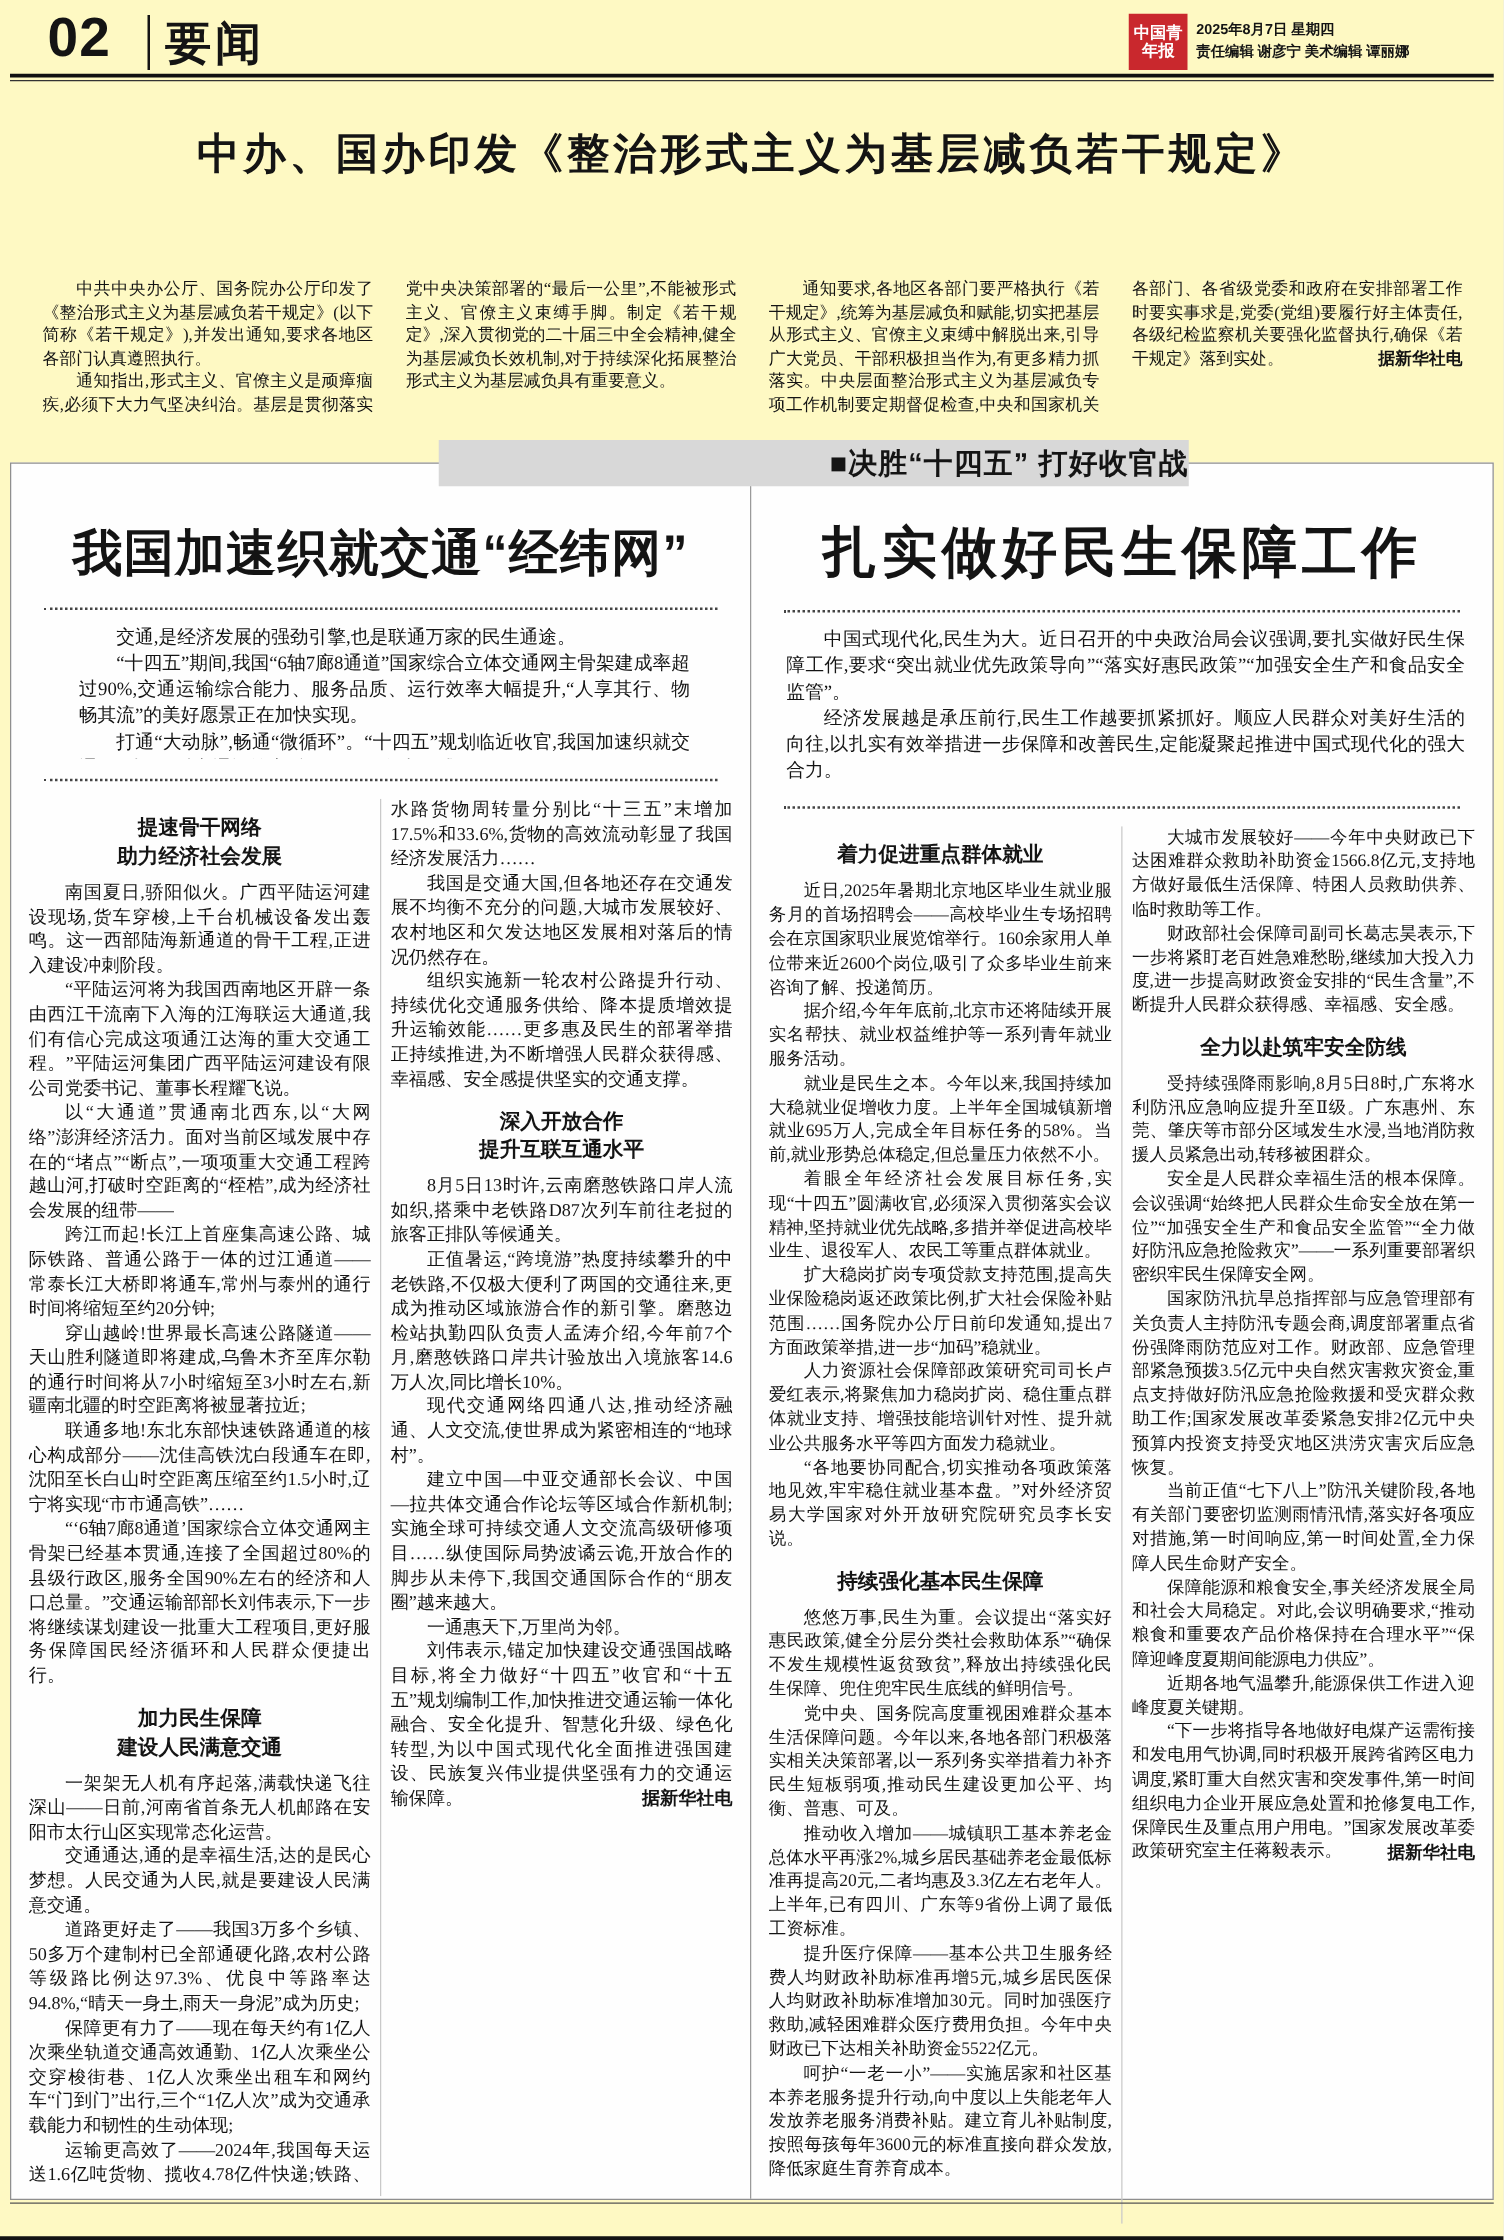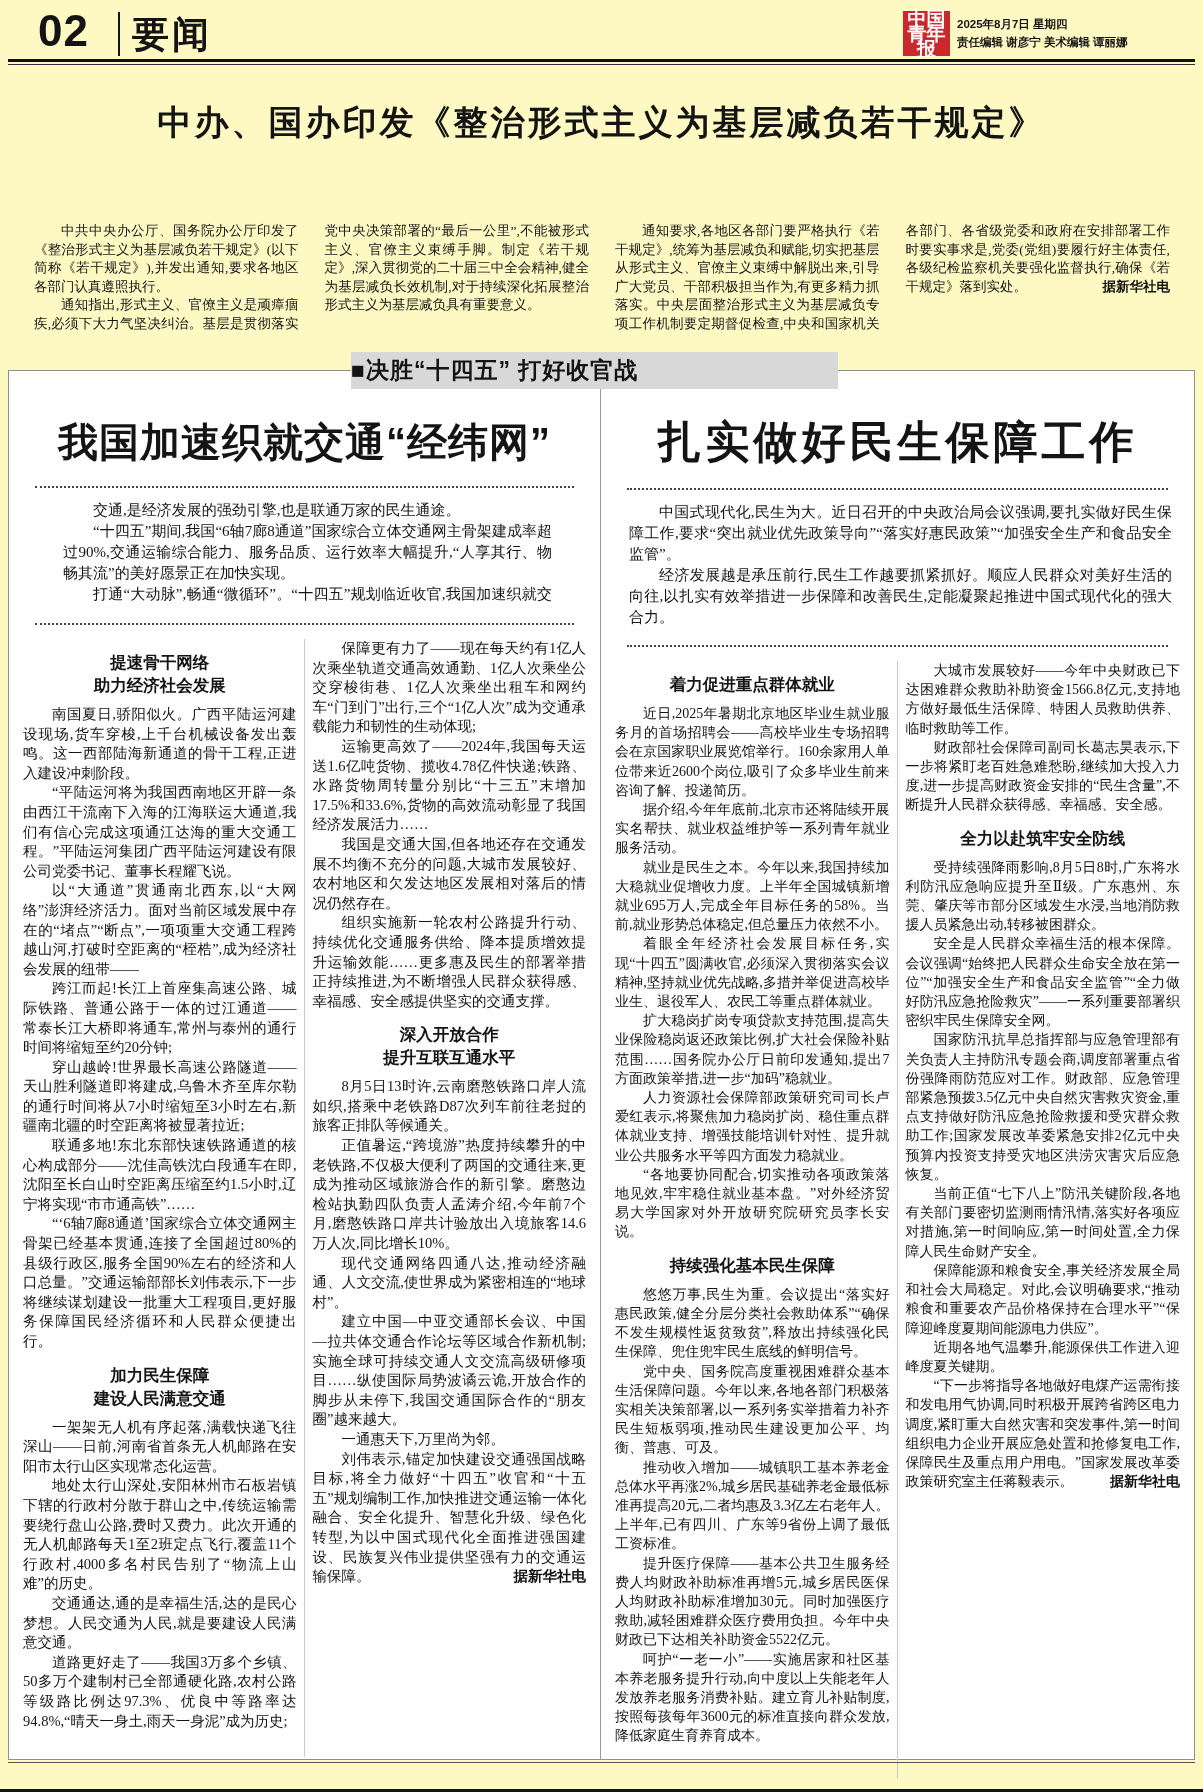--- a/index.html
+++ b/index.html
@@ -7,42 +7,42 @@
         font-family:"Liberation Serif","DejaVu Serif",serif;overflow:hidden;margin:0 auto;}
 
   
   .hdr{position:absolute;top:10px;left:0;width:100%;height:48px;}
   .pageno{position:absolute;left:38px;top:-4px;font-family:"Liberation Sans",sans-serif;
           font-size:44px;font-weight:bold;letter-spacing:1px;}
   .hdr-vbar{position:absolute;left:118px;top:2px;width:2px;height:44px;background:#141414;}
   .section-title{position:absolute;left:132px;top:0px;font-family:"Liberation Sans",sans-serif;
           font-size:37px;font-weight:bold;letter-spacing:3px;}
   .logo{position:absolute;left:903px;top:1px;width:47px;height:45px;background:#c9282d;
-        color:#fff;font-family:"DejaVu Sans",sans-serif;font-weight:bold;font-size:19px;
+        color:#fff;font-family:"DejaVu Sans",sans-serif;font-weight:bold;font-size:13px;
         line-height:15px;text-align:center;display:flex;align-items:center;justify-content:center;}
   .hdr-meta{position:absolute;left:957px;top:5px;font-family:"Liberation Sans",sans-serif;
         font-size:11.5px;font-weight:bold;line-height:18px;white-space:nowrap;}
   .rule-thick{position:absolute;top:59px;left:8px;right:8px;border-top:3px solid #111;}
   .rule-thin{position:absolute;top:64px;left:8px;right:8px;border-top:1px solid #333;}
 
   
   .kicker{position:absolute;top:72px;left:0;width:100%;text-align:center;
           font-family:"Liberation Sans",sans-serif;font-weight:bold;font-size:34px;letter-spacing:3px;}
   .main-headline{position:absolute;top:112px;left:0;width:100%;text-align:center;
           font-family:"DejaVu Sans","Liberation Sans",sans-serif;font-weight:900;font-size:59px;
           letter-spacing:8px;line-height:66px;}
   .top-body{position:absolute;top:222px;left:34px;width:1136px;height:118px;
           column-count:4;column-gap:26px;column-fill:auto;overflow:hidden;
           font-size:13.5px;line-height:18.6px;text-align:justify;}
   .top-body p{margin:0;text-indent:2em;}
   .byline{float:right;font-weight:bold;font-family:"Liberation Sans",sans-serif;}
 
   
-  .banner{position:absolute;top:352px;left:351px;width:487px;height:37px;background:#d8d8d8;
-          text-align:left;font-family:"Liberation Sans",sans-serif;font-weight:bold;
+  .banner{position:absolute;top:352px;left:351px;width:600px;height:37px;background:#d8d8d8;
+          text-align:right;font-family:"Liberation Sans",sans-serif;font-weight:bold;
           font-size:23px;line-height:37px;z-index:2;letter-spacing:1px;}
 
   
   .main-box{position:absolute;top:370px;left:8px;width:1187px;height:1390px;
           border:1px solid #8f8f8f;box-sizing:border-box;background:#fefefe;}
   .article{position:absolute;top:0;bottom:0;box-sizing:border-box;}
   .article.left{left:0;width:592px;border-right:1px solid #9a9a9a;}
   .article.right{left:592px;right:0;}
   .article h2{font-family:"Liberation Sans",sans-serif;font-weight:bold;text-align:center;margin:0;}
   .article.left h2{margin-top:44px;font-size:40px;letter-spacing:1px;}
@@ -112,21 +112,20 @@
           <p>南国夏日,骄阳似火。广西平陆运河建设现场,货车穿梭,上千台机械设备发出轰鸣。这一西部陆海新通道的骨干工程,正进入建设冲刺阶段。</p>
           <p>“平陆运河将为我国西南地区开辟一条由西江干流南下入海的江海联运大通道,我们有信心完成这项通江达海的重大交通工程。”平陆运河集团广西平陆运河建设有限公司党委书记、董事长程耀飞说。</p>
           <p>以“大通道”贯通南北西东,以“大网络”澎湃经济活力。面对当前区域发展中存在的“堵点”“断点”,一项项重大交通工程跨越山河,打破时空距离的“桎梏”,成为经济社会发展的纽带——</p>
           <p>跨江而起!长江上首座集高速公路、城际铁路、普通公路于一体的过江通道——常泰长江大桥即将通车,常州与泰州的通行时间将缩短至约20分钟;</p>
           <p>穿山越岭!世界最长高速公路隧道——天山胜利隧道即将建成,乌鲁木齐至库尔勒的通行时间将从7小时缩短至3小时左右,新疆南北疆的时空距离将被显著拉近;</p>
           <p>联通多地!东北东部快速铁路通道的核心构成部分——沈佳高铁沈白段通车在即,沈阳至长白山时空距离压缩至约1.5小时,辽宁将实现“市市通高铁”……</p>
           <p>“‘6轴7廊8通道’国家综合立体交通网主骨架已经基本贯通,连接了全国超过80%的县级行政区,服务全国90%左右的经济和人口总量。”交通运输部部长刘伟表示,下一步将继续谋划建设一批重大工程项目,更好服务保障国民经济循环和人民群众便捷出行。</p>
           <h3 class="subhead">加力民生保障
 建设人民满意交通</h3>
           <p>一架架无人机有序起落,满载快递飞往深山——日前,河南省首条无人机邮路在安阳市太行山区实现常态化运营。</p>
-          <p>地处太行山深处,安阳林州市石板岩镇下辖的行政村分散于群山之中,传统运输需要绕行盘山公路,费时又费力。此次开通的无人机邮路每天1至2班定点飞行,覆盖11个行政村,4000多名村民告别了“物流上山难”的历史。</p>
           <p>交通通达,通的是幸福生活,达的是民心梦想。人民交通为人民,就是要建设人民满意交通。</p>
           <p>道路更好走了——我国3万多个乡镇、50多万个建制村已全部通硬化路,农村公路等级路比例达97.3%、优良中等路率达94.8%,“晴天一身土,雨天一身泥”成为历史;</p>
           <p>保障更有力了——现在每天约有1亿人次乘坐轨道交通高效通勤、1亿人次乘坐公交穿梭街巷、1亿人次乘坐出租车和网约车“门到门”出行,三个“1亿人次”成为交通承载能力和韧性的生动体现;</p>
           <p>运输更高效了——2024年,我国每天运送1.6亿吨货物、揽收4.78亿件快递;铁路、水路货物周转量分别比“十三五”末增加17.5%和33.6%,货物的高效流动彰显了我国经济发展活力……</p>
           <p>我国是交通大国,但各地还存在交通发展不均衡不充分的问题,大城市发展较好、农村地区和欠发达地区发展相对落后的情况仍然存在。</p>
           <p>组织实施新一轮农村公路提升行动、持续优化交通服务供给、降本提质增效提升运输效能……更多惠及民生的部署举措正持续推进,为不断增强人民群众获得感、幸福感、安全感提供坚实的交通支撑。</p>
           <h3 class="subhead">深入开放合作
 提升互联互通水平</h3>
           <p>8月5日13时许,云南磨憨铁路口岸人流如织,搭乘中老铁路D87次列车前往老挝的旅客正排队等候通关。</p>
           <p>正值暑运,“跨境游”热度持续攀升的中老铁路,不仅极大便利了两国的交通往来,更成为推动区域旅游合作的新引擎。磨憨边检站执勤四队负责人孟涛介绍,今年前7个月,磨憨铁路口岸共计验放出入境旅客14.6万人次,同比增长10%。</p>

